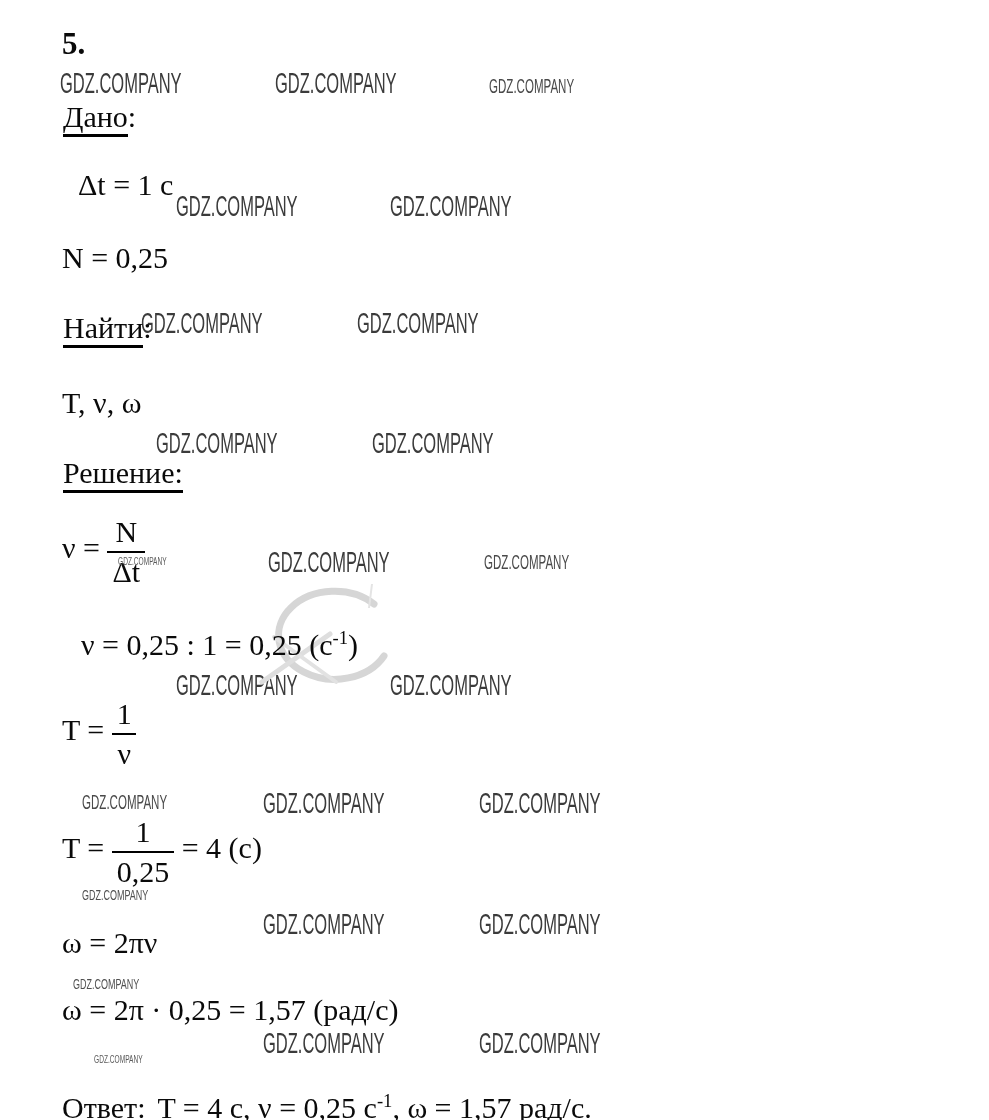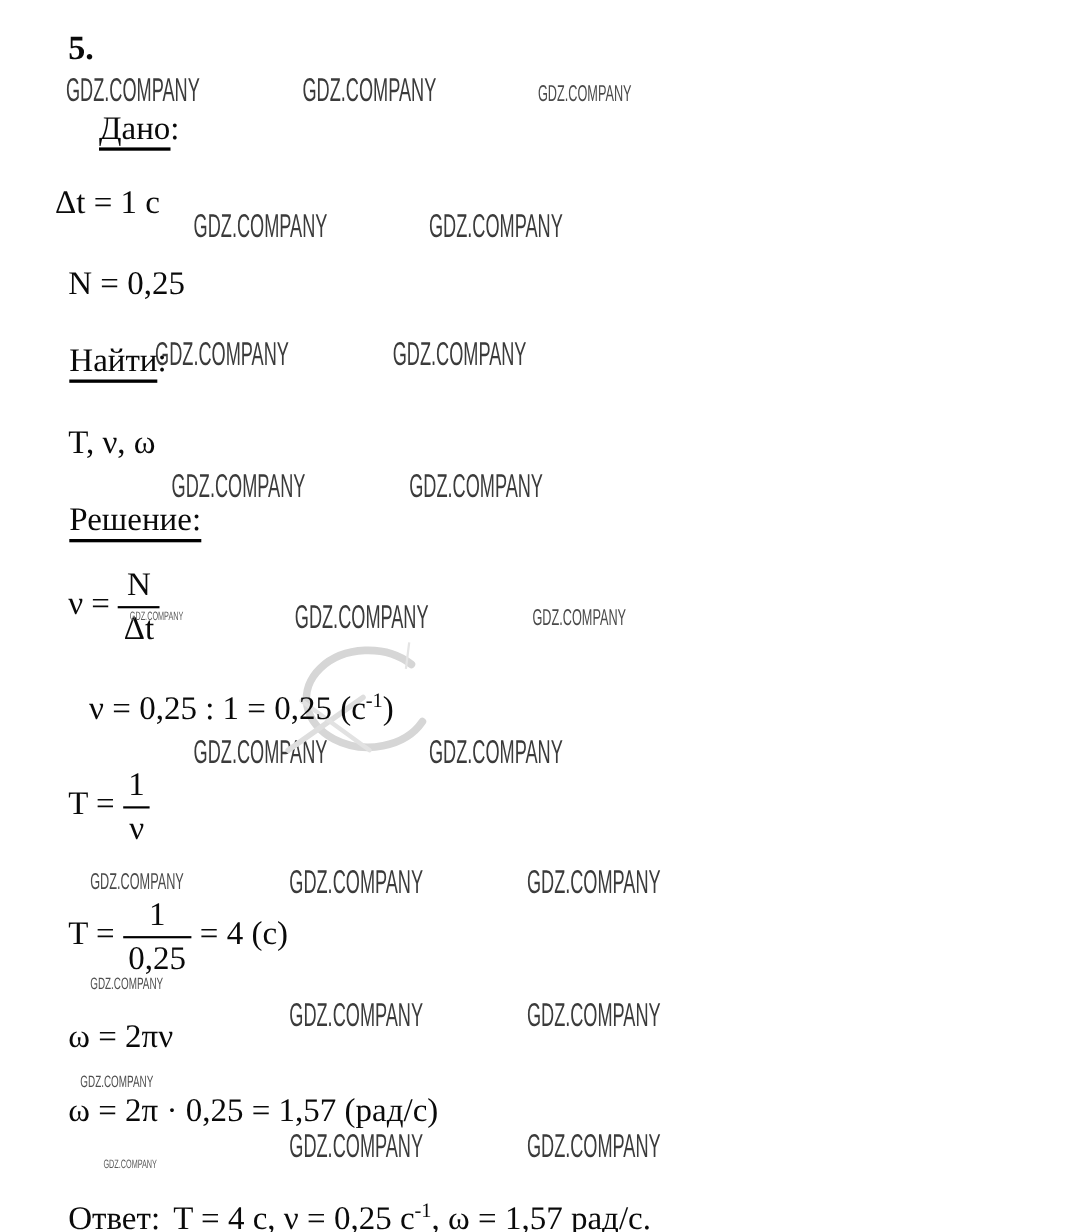--- a/index.html
+++ b/index.html
@@ -47,25 +47,25 @@
   <path d="M42 55 L104 100" stroke="#e2e2e2" stroke-width="4" fill="none" stroke-linecap="round"></path>
   <path d="M140 2 L137 26" stroke="#e4e4e4" stroke-width="2" fill="none"></path>
 </svg>
 
 <div class="abs line num5" style="left:62px;top:26px;">5.</div>
 
 <span class="wm wm-lg" style="left:60px;top:68px;">GDZ.COMPANY</span>
 <span class="wm wm-lg" style="left:275px;top:68px;">GDZ.COMPANY</span>
 <span class="wm wm-md" style="left:489px;top:75px;">GDZ.COMPANY</span>
 
-<div class="abs line label" style="left:63px;top:100px;margin-left:27px;">
+<div class="abs line label" style="left:63px;top:100px;">
   <span class="underlined">Дано</span><span>:</span>
 </div>
 
-<div class="abs line txt" style="left:50px;top:168px;">Δt = 1 с</div>
+<div class="abs line txt" style="left:78px;top:168px;">Δt = 1 с</div>
 <span class="wm wm-lg" style="left:176px;top:191px;">GDZ.COMPANY</span>
 <span class="wm wm-lg" style="left:390px;top:191px;">GDZ.COMPANY</span>
 
 <div class="abs line txt" style="left:62px;top:241px;">N = 0,25</div>
 
 <div class="abs line label" style="left:63px;top:311px;font-family:Liberation Serif, serif;">
   <span class="underlined">Найти</span><span>:</span>
 </div>
 <span class="wm wm-lg" style="left:141px;top:308px;">GDZ.COMPANY</span>
 <span class="wm wm-lg" style="left:357px;top:308px;">GDZ.COMPANY</span>

